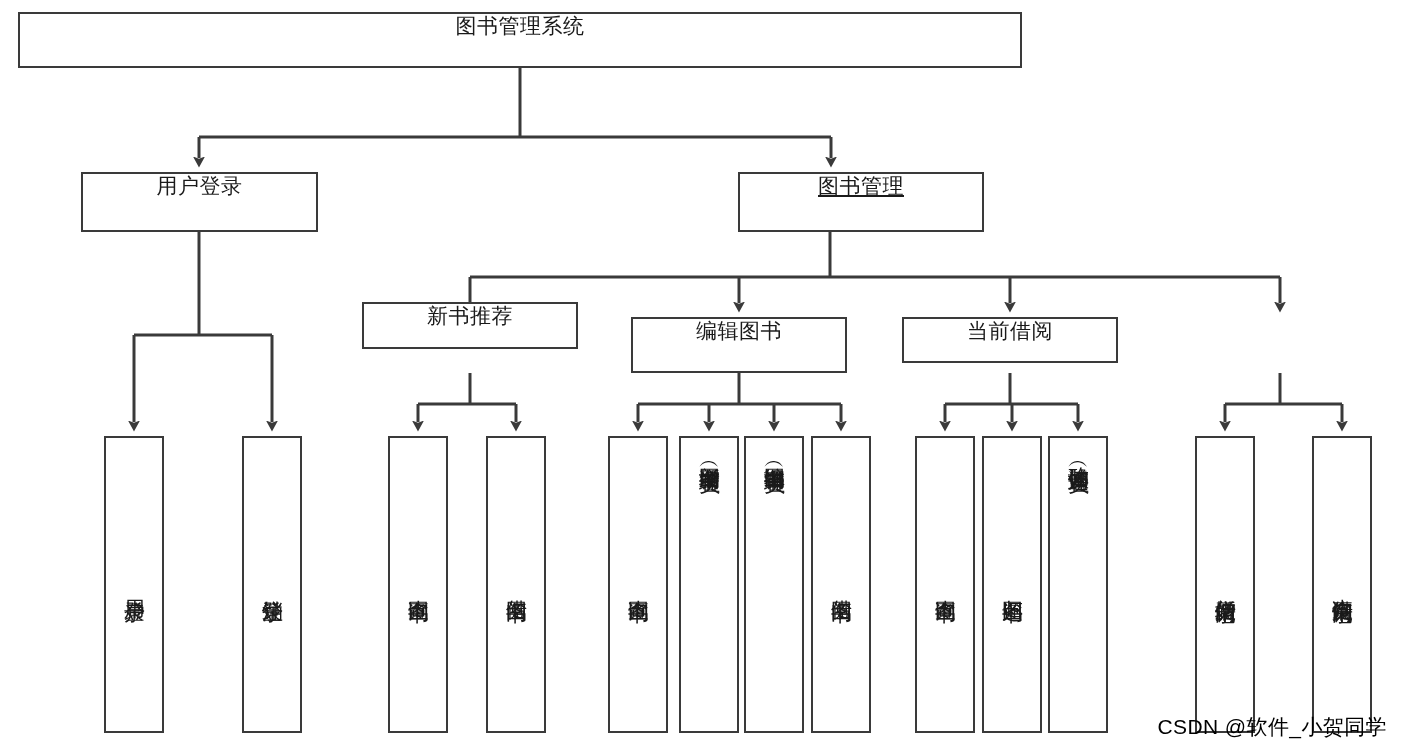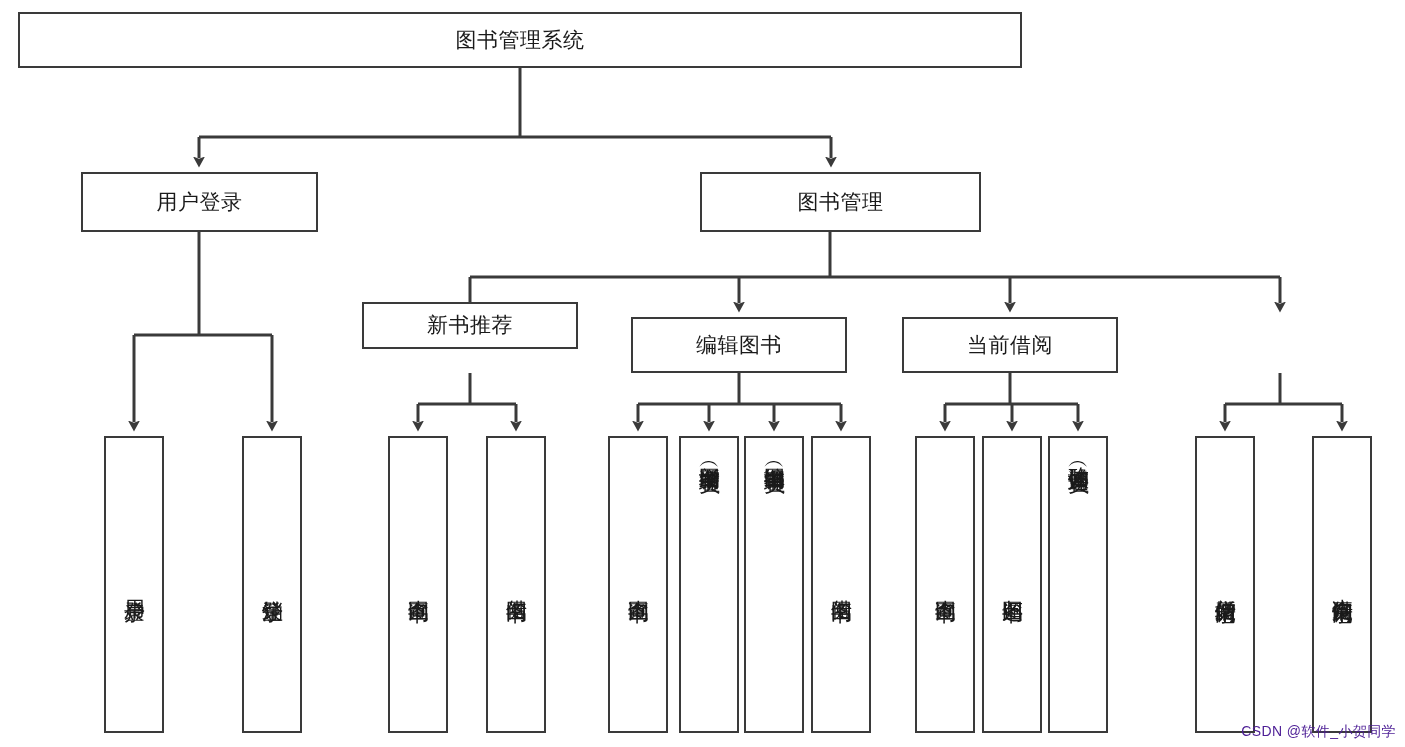--- a/index.html
+++ b/index.html
@@ -24,21 +24,21 @@
     width: 1405px;
     height: 747px;
     pointer-events: none;
   }
   .node {
     position: absolute;
     box-sizing: border-box;
     background: #ffffff;
     border: 2px solid #3a3a3a;
     display: flex;
-    align-items: center;
+    align-items: flex-start;
     justify-content: center;
     color: #1a1a1a;
     z-index: 3;
   }
   .node .lbl {
     display: block;
     line-height: 1.18;
     letter-spacing: 0.5px;
   }
   .node.horiz .lbl {
@@ -57,24 +57,24 @@
     letter-spacing: 1px;
     max-height: 276px;
     text-align: center;
   }
   .node.vert.centerpad {
     align-items: center;
     padding-top: 0;
   }
   #watermark {
     position: absolute;
-    right: 9px;
+    right: 18px;
     bottom: 6px;
-    font-size: 14px;
-    color: #4c1d95;
+    font-size: 21px;
+    color: #000000;
     letter-spacing: 0.4px;
     white-space: nowrap;
     z-index: 5;
   }
 </style>
 </head>
 <body>
 
 <div id="canvas">
 
@@ -128,31 +128,31 @@
     </g>
   </svg>
 
   <div class="node horiz" style="left:18px; top:12px; width:1004px; height:56px;">
     <span class="lbl">图书管理系统</span>
   </div>
 
   <div class="node horiz" style="left:81px; top:172px; width:237px; height:60px;">
     <span class="lbl">用户登录</span>
   </div>
-  <div class="node horiz" style="left:700px; top:172px; width:281px; height:60px;">
+  <div class="node horiz" style="left:738px; top:172px; width:246px; height:60px;text-decoration:underline;">
     <span class="lbl">图书管理</span>
   </div>
 
   <div class="node horiz" style="left:362px; top:302px; width:216px; height:47px;">
     <span class="lbl">新书推荐</span>
   </div>
   <div class="node horiz" style="left:631px; top:317px; width:216px; height:56px;">
     <span class="lbl">编辑图书</span>
   </div>
-  <div class="node horiz" style="left:902px; top:317px; width:216px; height:56px;">
+  <div class="node horiz" style="left:902px; top:317px; width:216px; height:46px;">
     <span class="lbl">当前借阅</span>
   </div>
 
   <div class="node vert centerpad" style="left:104px; top:436px; width:60px; height:297px;">
     <span class="lbl">用户登录</span>
   </div>
   <div class="node vert centerpad" style="left:242px; top:436px; width:60px; height:297px;">
     <span class="lbl">注销登录</span>
   </div>
 

